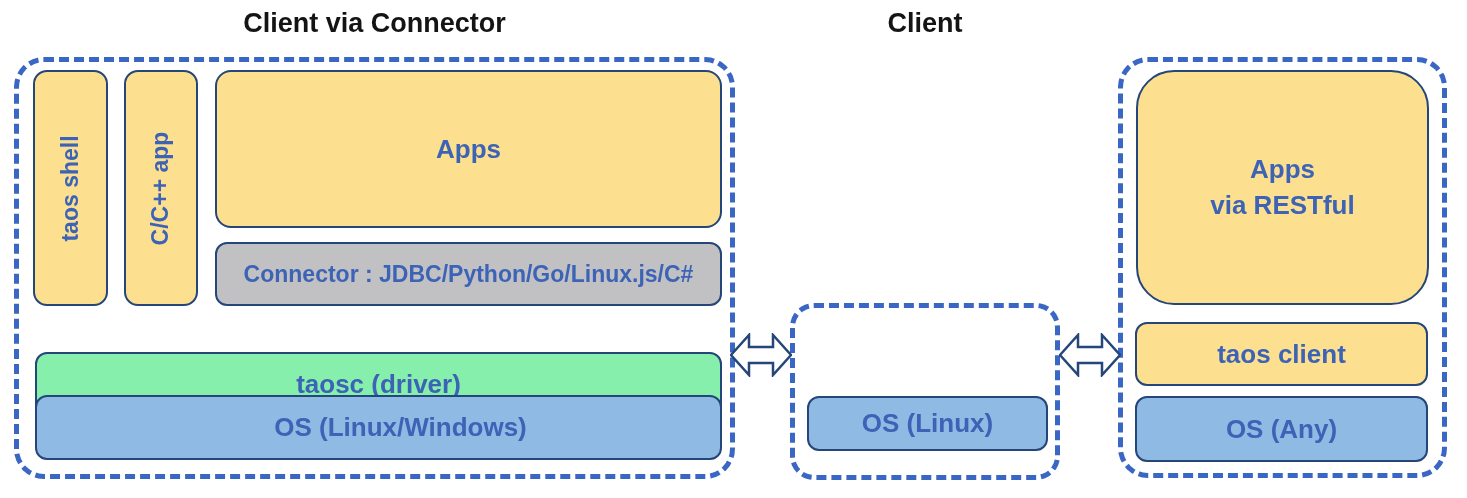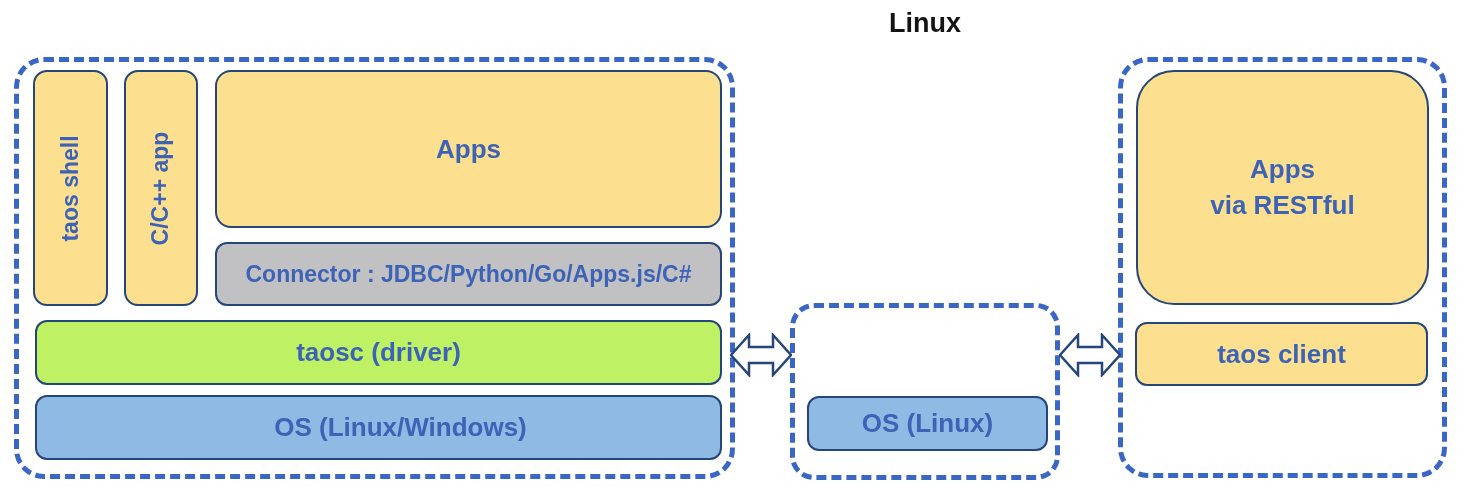--- a/index.html
+++ b/index.html
@@ -34,21 +34,21 @@
     border-radius: 12px;
     display: flex;
     align-items: center;
     justify-content: center;
     font-weight: bold;
     color: #3C63B6;
     font-size: 26px;
     text-align: center;
   }
   .box.yellow { background: #FCE08F; }
-  .box.orange { background: #bef264; }
+  .box.orange { background: #86efac; margin-top: 32px; }
   .box.blue   { background: #8FBAE3; }
   .box.green  { background: #9CCA7D; }
   .box.gray   { background: #C1C1C3; }
   .box.r14 { border-radius: 14px; }
   .box.r16 { border-radius: 16px; }
   .box.r38 { border-radius: 38px; }
   .vlabel {
     transform: rotate(-90deg);
     white-space: nowrap;
     font-size: 23px;
@@ -59,38 +59,39 @@
     position: absolute;
     width: 62px;
     height: 44px;
   }
 </style>
 </head>
 <body>
 
 <div class="stage">
 
-  <div class="title" style="left:790px; width:270px;">Linux</div>
+  <div class="title" style="left:14px; width:721px;">Client via Connector</div>
+  <div class="title" style="left:790px; width:270px;">Client</div>
 
   <div class="dash-container" style="left:14px; top:57px; width:721px; height:422px;"></div>
 
   <div class="box yellow r14" style="left:33px; top:70px; width:75px; height:236px;">
     <span class="vlabel">taos shell</span>
   </div>
 
   <div class="box yellow r14" style="left:124px; top:70px; width:74px; height:236px;">
     <span class="vlabel">C/C++ app</span>
   </div>
 
   <div class="box yellow r16" style="left:215px; top:70px; width:507px; height:158px;">
     <span>Apps</span>
   </div>
 
   <div class="box gray" style="left:215px; top:242px; width:507px; height:64px;">
-    <span class="connector-label">Connector : JDBC/Python/Go/Apps.js/C#</span>
+    <span class="connector-label">Connector : JDBC/Python/Go/Linux.js/C#</span>
   </div>
 
   <div class="box orange" style="left:35px; top:320px; width:687px; height:65px;">
     <span>taosc (driver)</span>
   </div>
 
   <div class="box blue" style="left:35px; top:395px; width:687px; height:65px;padding-left:44px;">
     <span>OS (Linux/Windows)</span>
   </div>
 
@@ -105,20 +106,23 @@
 
   <div class="box yellow r38" style="left:1136px; top:70px; width:293px; height:235px;">
     <span class="two-line">Apps
 via RESTful</span>
   </div>
 
   <div class="box yellow" style="left:1135px; top:322px; width:293px; height:64px;">
     <span>taos client</span>
   </div>
 
+  <div class="box blue" style="left:1135px; top:396px; width:293px; height:66px;">
+    <span>OS (Any)</span>
+  </div>
 
   <svg class="arrow" style="left:730px; top:333px;" viewBox="0 0 62 44">
     <polygon points="1,22 19,2 19,14 43,14 43,2 61,22 43,42 43,30 19,30 19,42" fill="#ffffff" stroke="#254679" stroke-width="2.5" stroke-linejoin="miter"></polygon>
   </svg>
 
   <svg class="arrow" style="left:1059px; top:333px;" viewBox="0 0 62 44">
     <polygon points="1,22 19,2 19,14 43,14 43,2 61,22 43,42 43,30 19,30 19,42" fill="#ffffff" stroke="#254679" stroke-width="2.5" stroke-linejoin="miter"></polygon>
   </svg>
 
 </div>

